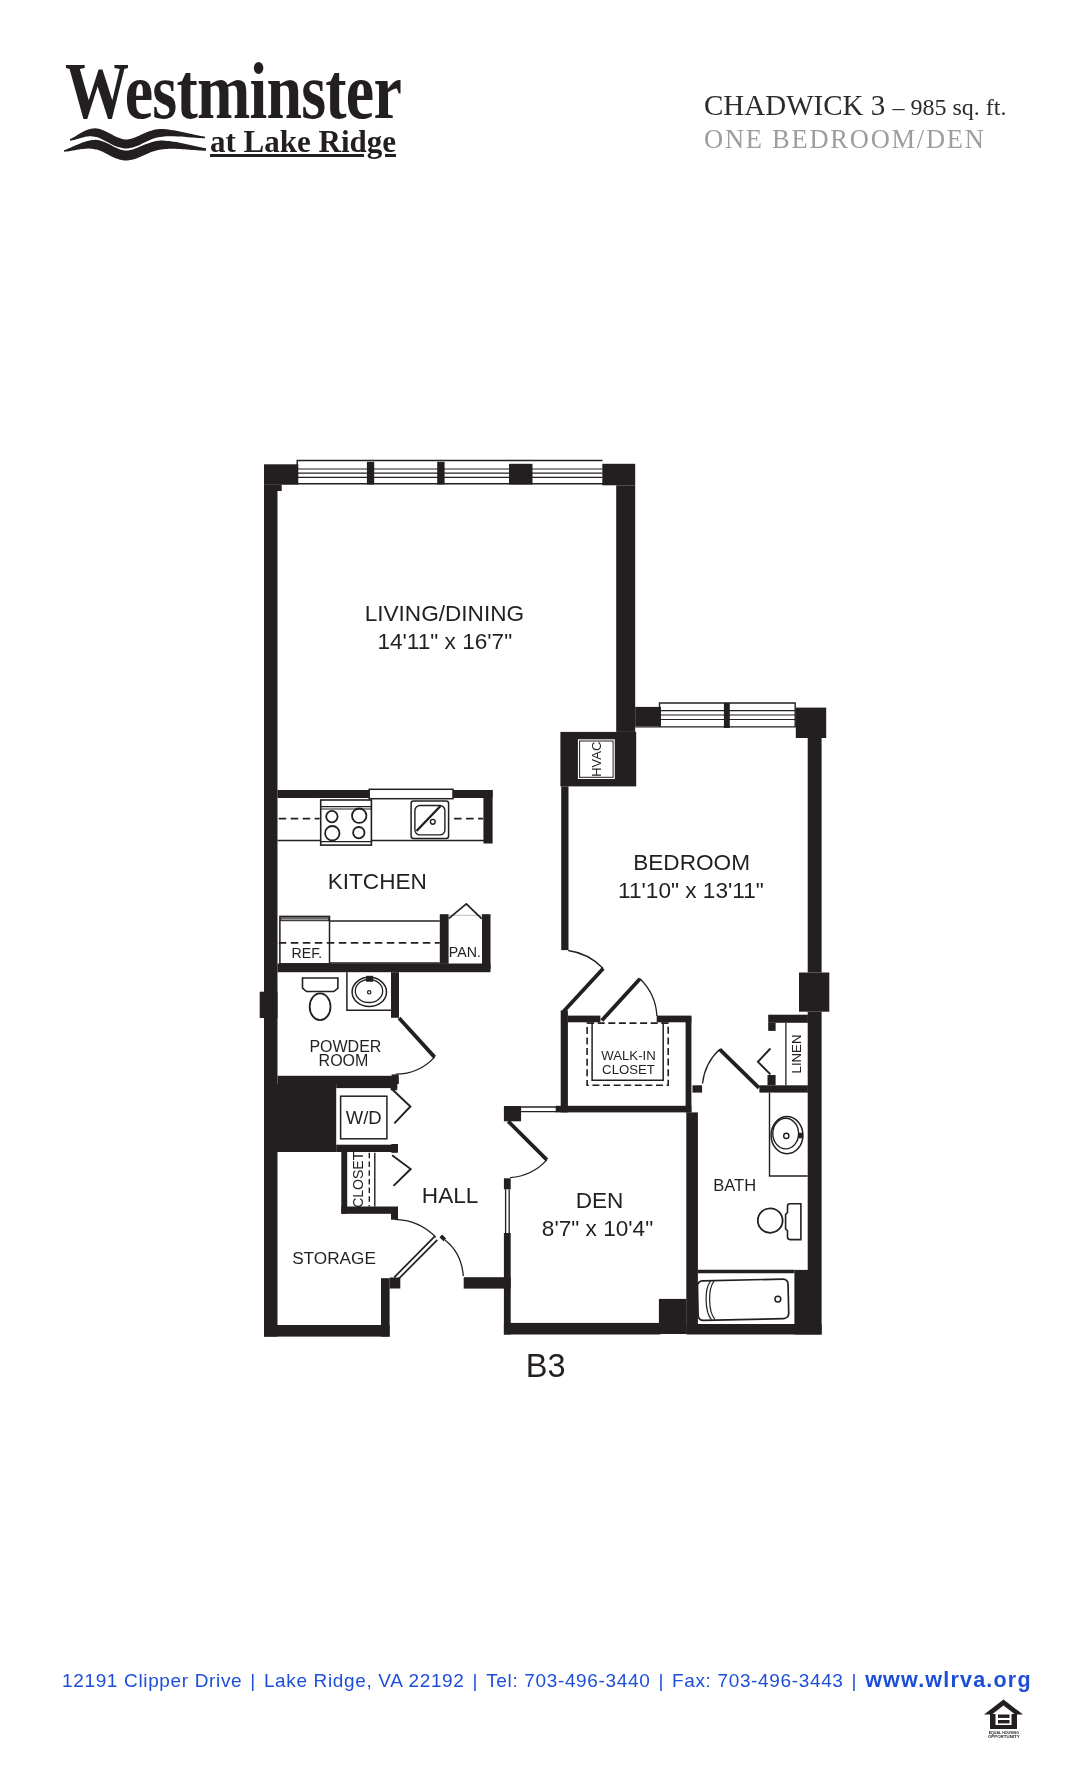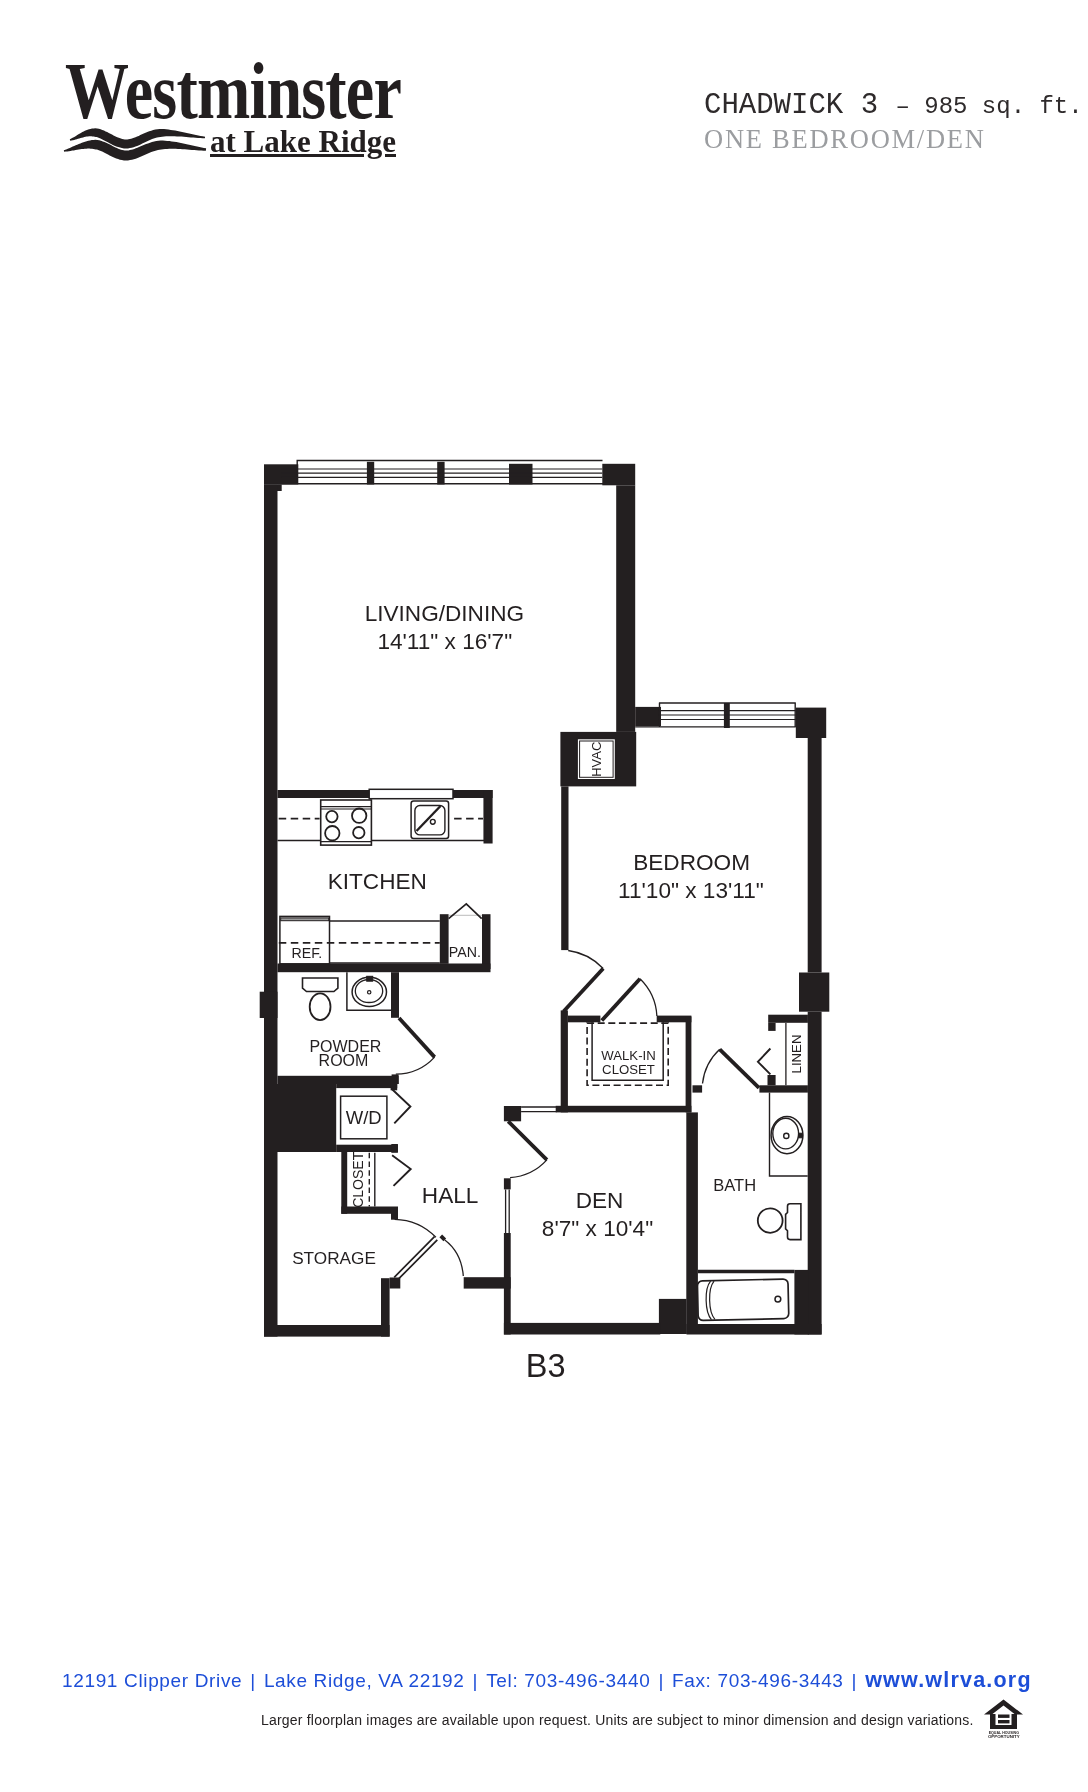--- a/index.html
+++ b/index.html
@@ -3,21 +3,21 @@
 <meta charset="utf-8">
 <style>
 html,body{margin:0;padding:0;background:#fff;}
 #page{position:relative;width:1088px;height:1792px;background:#fff;overflow:hidden;
   font-family:"Liberation Sans",sans-serif;color:#231f20;}
 .abs{position:absolute;}
 #wm{left:65px;top:46px;font-family:"Liberation Serif",serif;font-weight:bold;
   font-size:80px;letter-spacing:-1px;color:#231f20;transform:scaleX(0.8);transform-origin:0 0;white-space:nowrap;}
 #alr{left:210px;top:124px;font-family:"Liberation Serif",serif;font-weight:bold;
   font-size:31px;color:#231f20;text-decoration:underline;}
-#title1{left:704px;top:89px;font-family:Liberation Mono, monospace;font-size:29px;color:#2e2a2b;white-space:nowrap;}
+#title1{left:704px;top:89px;font-family:Liberation Serif, serif;font-size:29px;color:#2e2a2b;white-space:nowrap;}
 #title1 .sq{font-size:24px;}
 #title2{left:704px;top:124px;font-family:"Liberation Serif",serif;font-size:26.5px;color:#9b9da0;white-space:nowrap;letter-spacing:1.75px;}
 #f1{left:62px;top:1668px;font-size:19px;letter-spacing:0.65px;white-space:nowrap;color:#1d4ed8;}
 #f1 b{font-size:21.5px;letter-spacing:1.2px;}
 #f1 .sep{display:inline-block;margin:0 8px;}
 #f2{left:261px;top:1712px;font-size:14px;letter-spacing:0.2px;color:#262223;white-space:nowrap;}
 </style>
 </head>
 <body>
 <div id="page">
@@ -221,21 +221,20 @@
     <text x="464.8" y="957.2" font-size="14.2">PAN.</text>
     <text x="628.5" y="1060.3" font-size="13.2">WALK-IN</text>
     <text x="628.5" y="1073.6" font-size="13.2">CLOSET</text>
     <text transform="translate(600.5,759.2) rotate(-90)" font-size="13">HVAC</text>
     <text transform="translate(362.5,1179.8) rotate(-90)" font-size="14">CLOSET</text>
     <text transform="translate(800.7,1054) rotate(-90)" font-size="13.2">LINEN</text>
   </g>
   </svg>
 
   <div class="abs" id="f1">12191 Clipper Drive<span class="sep">|</span>Lake Ridge, VA 22192<span class="sep">|</span>Tel: 703-496-3440<span class="sep">|</span>Fax: 703-496-3443<span class="sep">|</span><b>www.wlrva.org</b></div>
-  <div class="abs" id="f2">Larger floorplan images are available upon request. Units are subject to minor dimension and design variations.</div>
   <svg class="abs" id="eho" style="left:984px;top:1699px" width="40" height="42" viewBox="0 0 40 42">
     <path d="M19.5,0.5 L39,15.5 L33,15.5 L33,30 L6,30 L6,15.5 L0,15.5 Z" fill="#231f20"></path>
     <path d="M19.5,6.5 L30.5,15 L27.5,15 L27.5,26 L11.5,26 L11.5,15 L8.5,15 Z" fill="#fff"></path>
     <rect x="14" y="15.5" width="11.5" height="3.4" fill="#231f20"></rect>
     <rect x="14" y="21" width="11.5" height="3.4" fill="#231f20"></rect>
     <text x="19.8" y="34.5" font-size="3.6" font-weight="bold" text-anchor="middle" fill="#231f20">EQUAL HOUSING</text>
     <text x="19.8" y="38.6" font-size="4.4" font-weight="bold" text-anchor="middle" fill="#231f20">OPPORTUNITY</text>
   </svg>
 </div>
 

